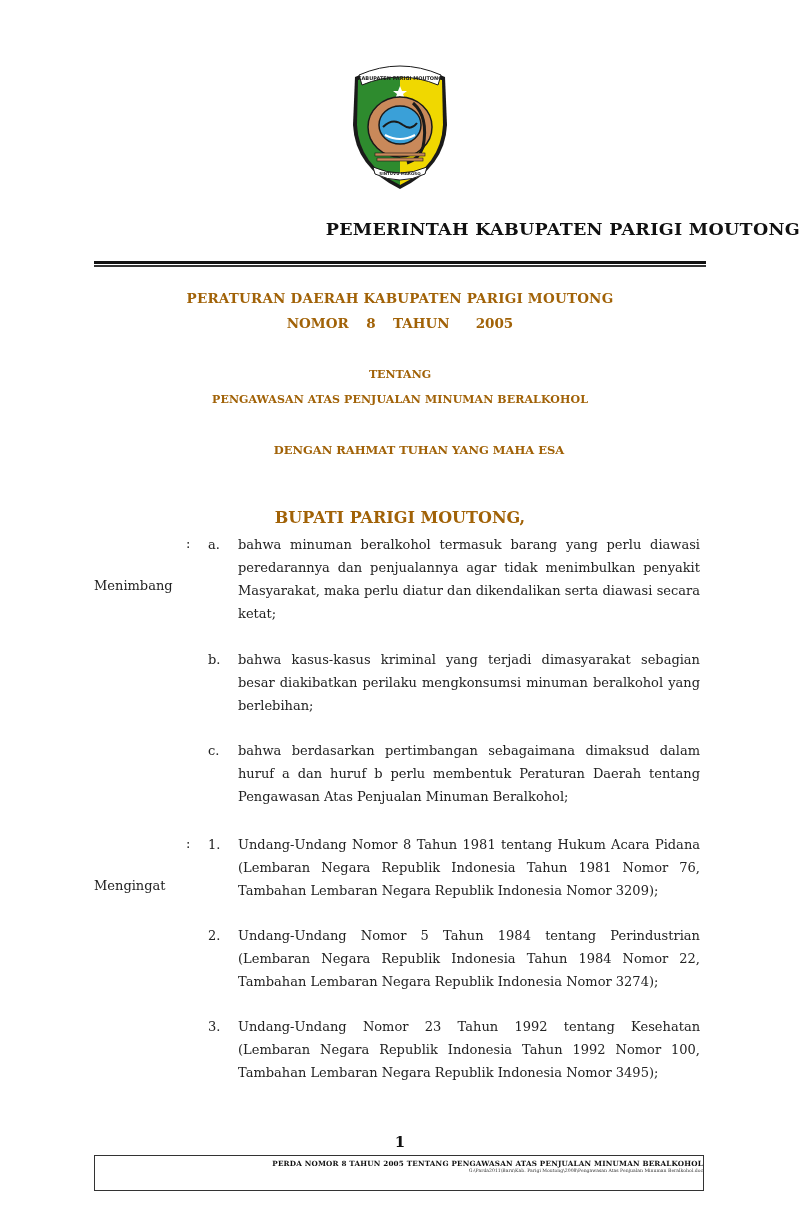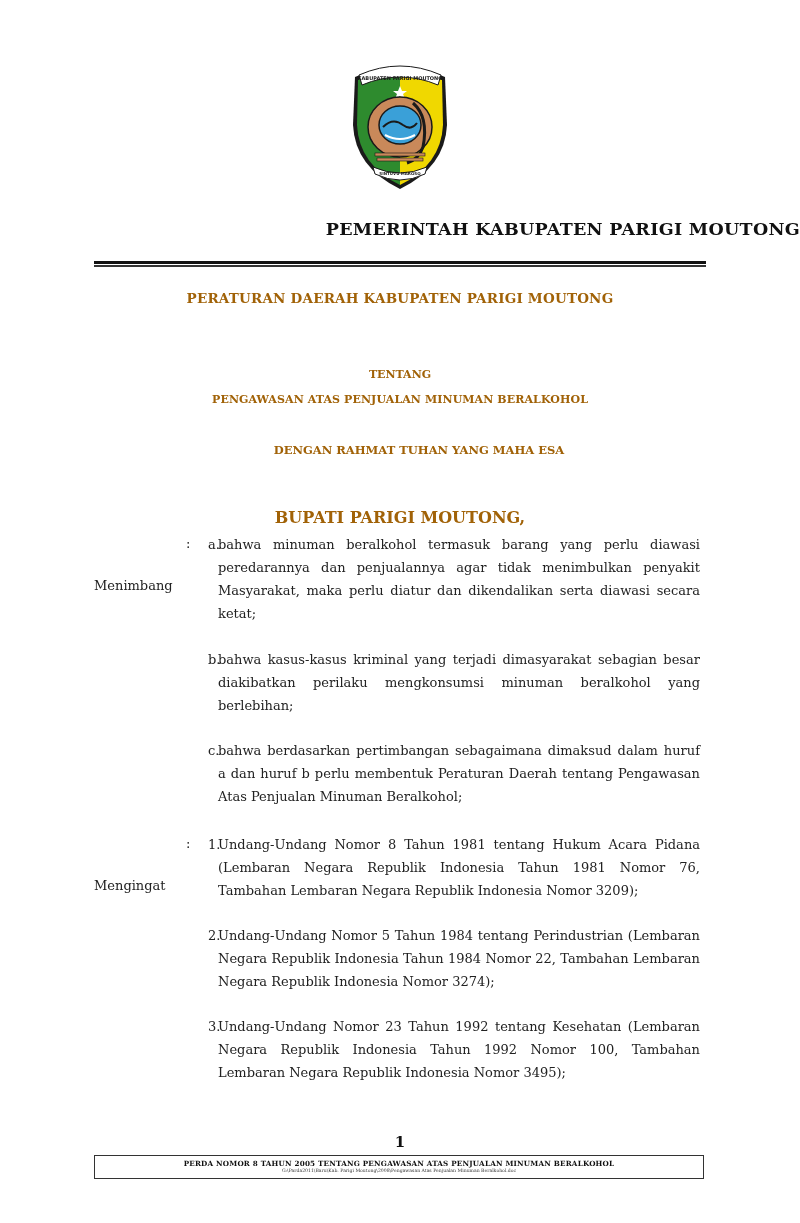--- a/index.html
+++ b/index.html
@@ -87,41 +87,41 @@
       font-size: 13px;
       color: #222;
       line-height: 23px;
     }
     .item .marker {
       position: absolute;
       left: 0; top: 0;
       width: 26px;
     }
     .item .text {
-      margin-left: 10px;
+      margin-left: 30px;
       text-align: justify;
       text-align-last: left;
     }
     .page-number {
       position: absolute;
       left: 0; width: 800px;
       top: 1133px;
       text-align: center;
       font-family: "DejaVu Serif", serif;
       font-weight: bold;
       font-size: 15px;
       color: #111;
     }
     .footer-box {
       position: absolute;
       left: 94px; top: 1155px;
-      width: 610px; height: 24px;
+      width: 610px; height: 36px;
       border: 1.5px solid #333;
       box-sizing: border-box;
-      text-align: center;
+      text-align: right;
     }
     .footer-title {
       display: block;
       font-family: "DejaVu Serif", serif;
       font-weight: bold;
       font-size: 7.2px;
       line-height: 9px;
       margin-top: 3px;
       color: #111;
       letter-spacing: 0.2px;
@@ -170,20 +170,21 @@
 
   <div class="gov-title">PEMERINTAH KABUPATEN PARIGI MOUTONG</div>
 
   <div class="double-rule">
     <div class="thick"></div>
     <div class="gap"></div>
     <div class="thin"></div>
   </div>
 
   <div class="center-line perda-line1">PERATURAN DAERAH KABUPATEN PARIGI MOUTONG</div>
+  <div class="center-line perda-line2" style="white-space:pre;">NOMOR  8  TAHUN   2005</div>
   <div class="center-line tentang">TENTANG</div>
   <div class="center-line subject">PENGAWASAN ATAS PENJUALAN MINUMAN BERALKOHOL</div>
   <div class="center-line rahmat">DENGAN RAHMAT TUHAN YANG MAHA ESA</div>
   <div class="center-line bupati">BUPATI PARIGI MOUTONG,</div>
 
   <div class="section-label" style="top:536px;">Menimbang</div>
   <div class="colon" style="left:186px; top:536px;">:</div>
 
   <div class="item" style="top:533px;">
     <span class="marker">a.</span>

